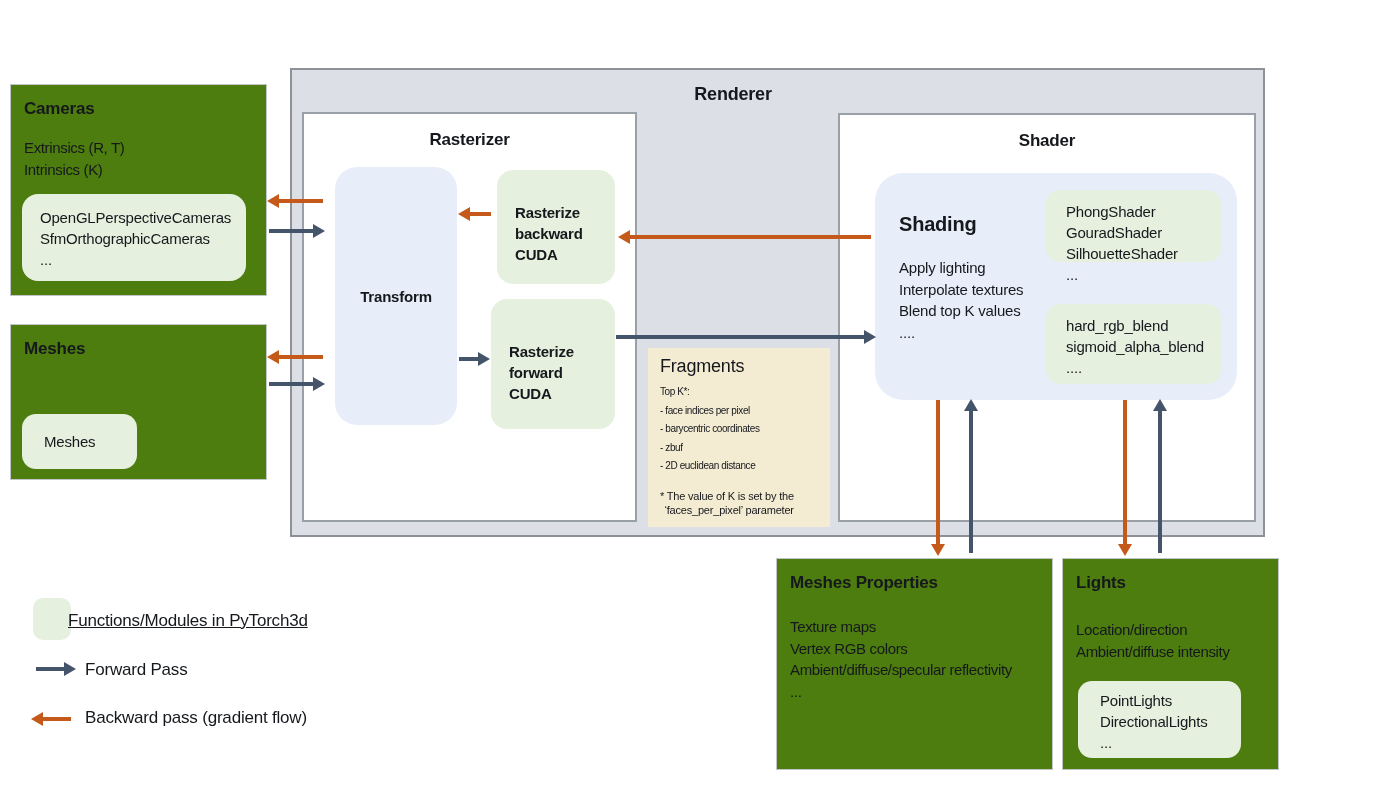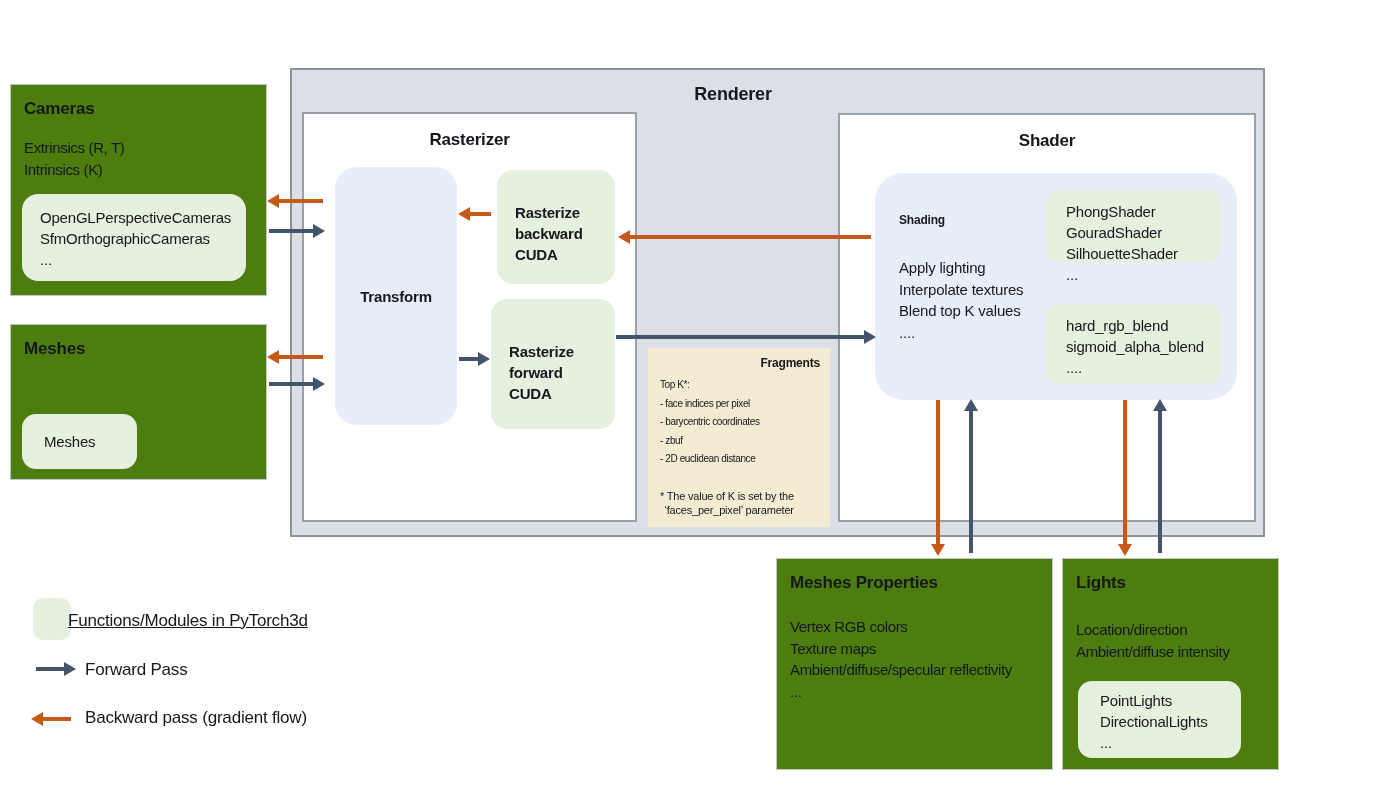--- a/index.html
+++ b/index.html
@@ -28,29 +28,29 @@
   .module-blue{position:absolute; background:var(--blue); border-radius:22px;}
   .mod-lines{font-size:15px; line-height:21px;}
 
   .transform{left:31px; top:53px; width:122px; height:258px; display:flex;
              align-items:center; justify-content:center; font-size:15px; font-weight:bold;}
   .rast-bwd{left:193px; top:56px; width:118px; height:114px; padding:32px 0 0 18px; font-weight:bold;}
   .rast-fwd{left:187px; top:185px; width:124px; height:130px; padding:42px 0 0 18px; font-weight:bold;}
 
   
   .shading-panel{left:35px; top:58px; width:362px; height:227px; border-radius:28px;}
-  .shading-title{position:absolute; left:24px; top:40px; font-size:12px; font-weight:bold;}
+  .shading-title{position:absolute; left:24px; top:40px; font-size:20px; font-weight:bold;}
   .shading-body{position:absolute; left:24px; top:84px; font-size:15px; line-height:21.5px;}
   .shader-classes{left:206px; top:75px; width:175px; height:72px; border-radius:14px; padding:11px 0 0 20px;}
   .blend-fns{left:206px; top:189px; width:175px; height:80px; border-radius:14px; padding:11px 0 0 20px;}
 
   
   .fragments{position:absolute; left:648px; top:348px; width:182px; height:179px;
              background:var(--tan); padding:8px 10px 0 12px;}
-  .fragments-title{text-align:right; font-size:12px; font-weight:bold; margin-bottom:6px;}
+  .fragments-title{text-align:left; font-size:18px; font-weight:normal; margin-bottom:6px;}
   .fragments-body{font-size:10px; line-height:18.5px; letter-spacing:-0.4px;}
   .fragments-foot{position:absolute; left:12px; bottom:10px; font-size:11px; line-height:13.5px; letter-spacing:-0.2px;text-align:right;}
 
   
   .panel{position:absolute; background:#4d7c0f; border:1px solid #c3c6c9;}
   .panel .p-title{position:absolute; left:13px; top:14px; font-size:17px; font-weight:bold;}
   .panel .body{position:absolute; font-size:15px; line-height:21.5px; letter-spacing:-0.35px;}
   .cameras{left:10px; top:84px; width:257px; height:212px;}
   .meshes{left:10px; top:324px; width:257px; height:156px;}
   .mprops{left:776px; top:558px; width:277px; height:212px;}
@@ -161,22 +161,22 @@
   <div class="panel meshes">
     <div class="p-title">Meshes</div>
     <div class="module-green mod-lines" style="left:11px; top:89px; width:115px; height:55px; padding:17px 0 0 22px; border-radius:14px;">
       <div>Meshes</div>
     </div>
   </div>
 
   <div class="panel mprops">
     <div class="p-title">Meshes Properties</div>
     <div class="body" style="left:13px; top:57px;">
+      <div>Texture maps</div>
       <div>Vertex RGB colors</div>
-      <div>Texture maps</div>
       <div>Ambient/diffuse/specular reflectivity</div>
       <div>...</div>
     </div>
   </div>
 
   <div class="panel lights">
     <div class="p-title">Lights</div>
     <div class="body" style="left:13px; top:60px;">
       <div>Location/direction</div>
       <div>Ambient/diffuse intensity</div>

